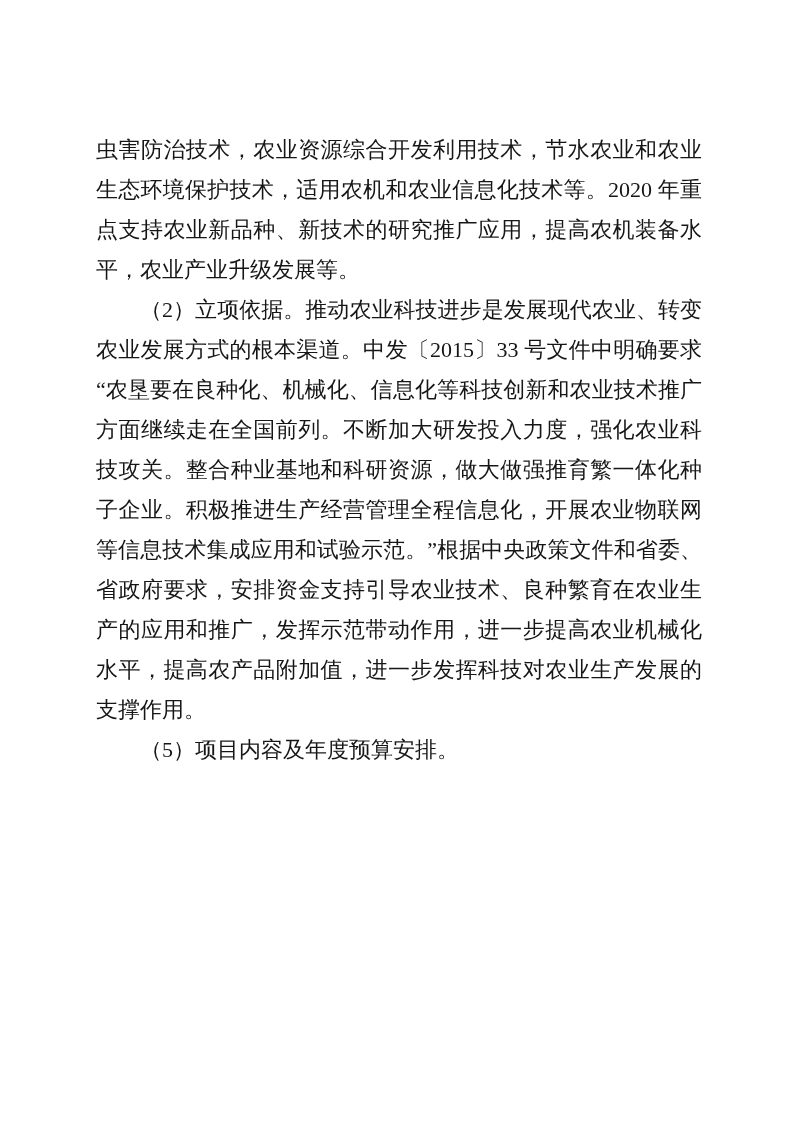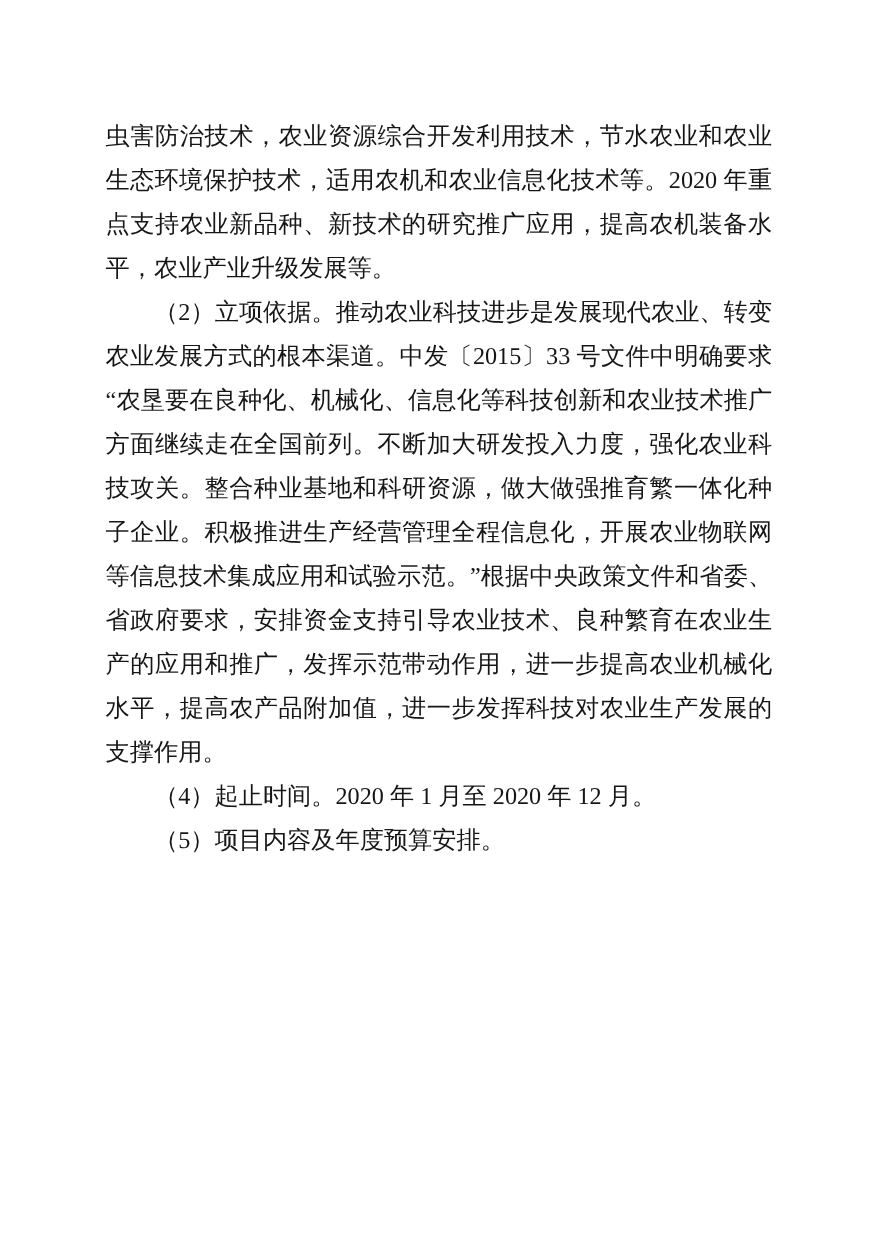--- a/index.html
+++ b/index.html
@@ -7,20 +7,21 @@
     padding: 0;
     background: #ffffff;
   }
   .page {
     position: relative;
     width: 800px;
     height: 864px;
     background: #ffffff;
     overflow: hidden;
     font-family: "Liberation Serif", "DejaVu Serif", serif;
+    margin-top: 26px;
   }
   .body-text {
     position: absolute;
     top: 104px;
     left: 96px;
     width: 606px;
     color: #161616;
     font-size: 22px;
     line-height: 40px;
     text-align: justify;
@@ -45,17 +46,16 @@
     font-family: "Liberation Serif", "DejaVu Serif", serif;
   }
 </style>
 </head>
 <body>
 
 <div class="page">
   <div class="body-text">
     <p class="para">虫害防治技术，农业资源综合开发利用技术，节水农业和农业生态环境保护技术，适用农机和农业信息化技术等。2020 年重点支持农业新品种、新技术的研究推广应用，提高农机装备水平，农业产业升级发展等。</p>
     <p class="para indent">（2）立项依据。推动农业科技进步是发展现代农业、转变农业发展方式的根本渠道。中发〔2015〕33 号文件中明确要求“农垦要在良种化、机械化、信息化等科技创新和农业技术推广方面继续走在全国前列。不断加大研发投入力度，强化农业科技攻关。整合种业基地和科研资源，做大做强推育繁一体化种子企业。积极推进生产经营管理全程信息化，开展农业物联网等信息技术集成应用和试验示范。”根据中央政策文件和省委、省政府要求，安排资金支持引导农业技术、良种繁育在农业生产的应用和推广，发挥示范带动作用，进一步提高农业机械化水平，提高农产品附加值，进一步发挥科技对农业生产发展的支撑作用。</p>
-    <p class="para indent">（4）起止时间。2020 年 1 月至 2020 年 12 月。</p>
     <p class="para indent">（5）项目内容及年度预算安排。</p>
   </div>
   <div class="page-number">29</div>
 </div>
 
 </body></html>

